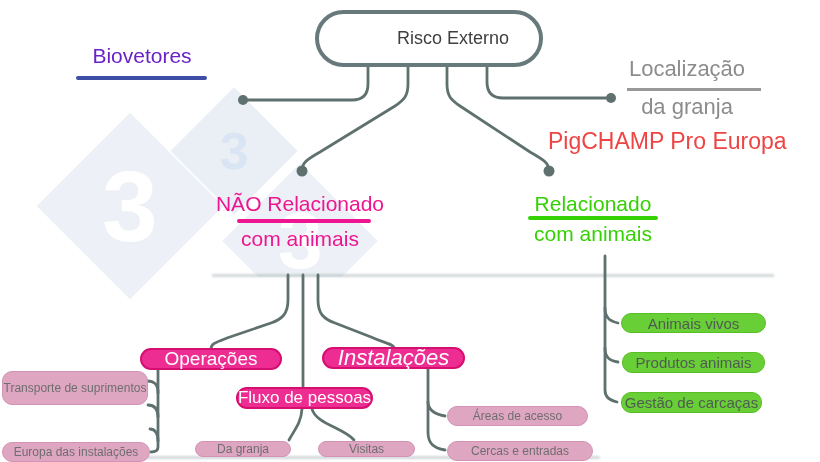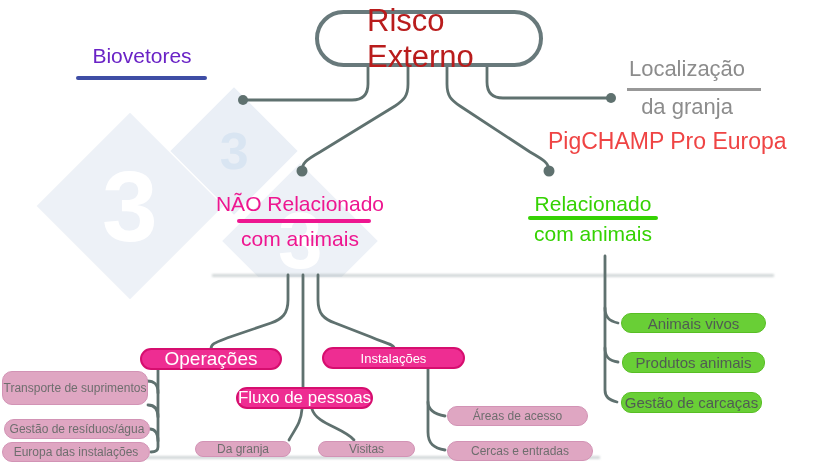--- a/index.html
+++ b/index.html
@@ -25,38 +25,38 @@
   
   svg.wires { position:absolute; left:0; top:0; z-index:4; }
   svg.wires path { fill:none; stroke:#5f716f; stroke-width:2.8; stroke-linecap:round; }
   svg.wires circle { fill:#5f716f; }
 
   
   .layer { position:absolute; inset:0; z-index:5; }
   .abs { position:absolute; }
   .node-root { left:315px; top:10px; width:228px; height:57px; border:4px solid #68797b; border-radius:30px;
                background:#ffffff; display:flex; align-items:center; justify-content:center; }
-  .node-root span { color:#b91c1c; font-size:31px;margin-left:48px; }
+  .node-root span { color:#404040; font-size:18px;margin-left:48px; }
   .t-biovetores { left:76px; top:44px; width:132px; text-align:center; color:#6a23c6; font-size:21px; }
   .u-biovetores { left:76px; top:76px; width:131px; height:4px; background:#3e4da5; border-radius:2px; }
   .t-loc { left:606px; top:56px; width:162px; text-align:center; color:#8c8c8c; font-size:22px; }
   .loc-div { left:627px; top:88px; width:134px; height:2.5px; background:#989898; }
   .t-loc2 { left:606px; top:94px; width:162px; text-align:center; color:#8c8c8c; font-size:22px; }
 
   .t-na { left:210px; top:192px; width:180px; text-align:center; color:#ee1690; font-size:21px; }
   .u-na { left:237px; top:219px; width:134px; height:3.5px; background:#ee1690; border-radius:2px; }
   .t-na2 { left:210px; top:227px; width:180px; text-align:center; color:#ee1690; font-size:21px; }
   .t-rel { left:518px; top:192px; width:150px; text-align:center; color:#35d203; font-size:21px; }
   .u-rel { left:528px; top:216px; width:130px; height:4px; background:#35d203; border-radius:2px; }
   .t-rel2 { left:518px; top:222px; width:150px; text-align:center; color:#35d203; font-size:21px; }
 
   .pill { border-radius:12px; background:#ee2d92; border:2px solid #d60e6f; color:#ffffff;
           display:flex; align-items:center; justify-content:center; white-space:nowrap; }
   .p-oper { left:140px; top:348px; width:142px; height:22px; font-size:19px; }
-  .p-inst { left:322px; top:347px; width:143px; height:22px; font-size:13px; }
+  .p-inst { left:322px; top:347px; width:143px; height:22px; font-size:22px;font-style:italic; }
   .p-flux { left:236px; top:387px; width:137px; height:22px; font-size:17px; }
 
   .chip { border-radius:10px; background:#dfa6c2; border:1px solid #d293b5; color:#6e6e6e;
           display:flex; align-items:center; justify-content:center; font-size:12px; white-space:nowrap; }
   .c-op0 { left:2px;   top:371px; width:146px; height:34px; }
   .c-op1 { left:8px;   top:395px; width:141px; height:20px; }
   .c-op2 { left:4px;   top:419px; width:146px; height:20px; }
   .c-op3 { left:2px;   top:442px; width:148px; height:20px; }
   .c-pf0 { left:195px; top:441px; width:96px;  height:16px; }
   .c-pf1 { left:318px; top:441px; width:97px;  height:16px; }
@@ -132,21 +132,20 @@
 
     <div class="abs t-rel">Relacionado</div>
     <div class="abs u-rel"></div>
     <div class="abs t-rel2">com animais</div>
 
     <div class="abs pill p-oper">Operações</div>
     <div class="abs pill p-inst">Instalações</div>
     <div class="abs pill p-flux">Fluxo de pessoas</div>
 
     <div class="abs chip c-op0">Transporte de suprimentos</div>
-    <div class="abs chip c-op2">Gestão de resíduos/água</div>
     <div class="abs chip c-op3">Europa das instalações</div>
     <div class="abs chip c-pf0">Da granja</div>
     <div class="abs chip c-pf1">Visitas</div>
     <div class="abs chip c-fa0">Áreas de acesso</div>
     <div class="abs chip c-fa1">Cercas e entradas</div>
 
     <div class="abs gchip g-0">Animais vivos</div>
     <div class="abs gchip g-1">Produtos animais</div>
     <div class="abs gchip g-2">Gestão de carcaças</div>
 

